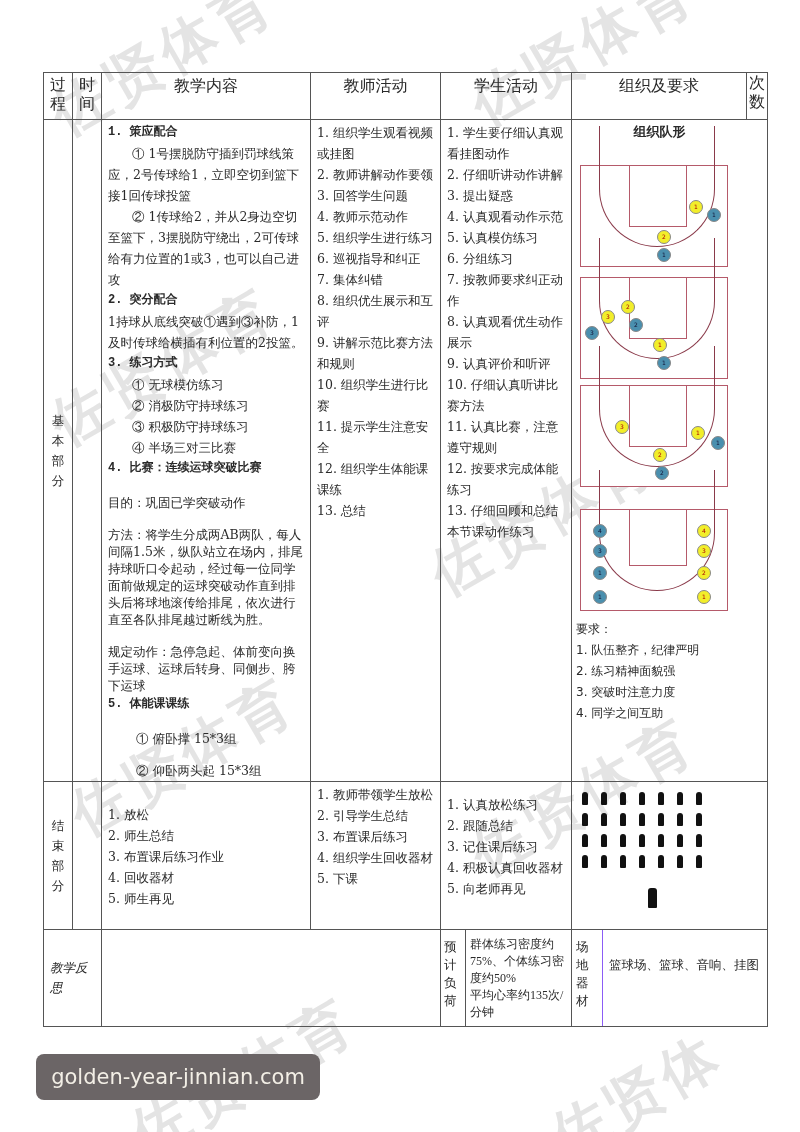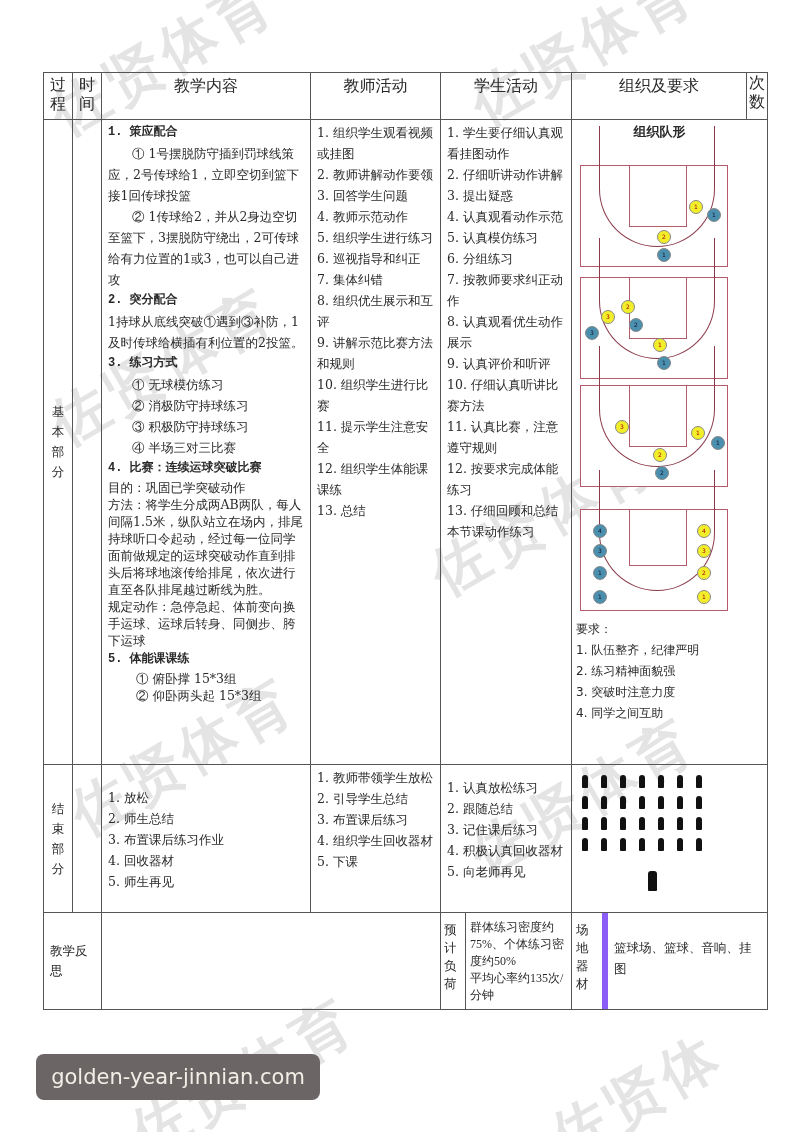--- a/index.html
+++ b/index.html
@@ -8,21 +8,21 @@
   .wm { position:absolute; color:#e4e4e4; font-size:56px; font-weight:bold; transform:rotate(-30deg);
         pointer-events:none; letter-spacing:6px; font-family:"DejaVu Sans",sans-serif; }
   table.plan { position:absolute; left:43px; top:72px; width:724px; border-collapse:collapse;
                table-layout:fixed; font-size:12.5px; line-height:21px; }
   table.plan td { border:1px solid #555; vertical-align:top; padding:2px 4px; }
   .hdr td { height:42px; vertical-align:middle; text-align:center; font-size:16px; }
   .vert { text-align:center; vertical-align:middle !important; line-height:20px; }
   .bold { font-weight:bold; font-family:Liberation Mono, monospace; font-size:12px; }
   .ind { padding-left:24px; }
   .ind2 { padding-left:28px; }
-  .dense { line-height:17px; }
+  .dense { line-height:17px;margin-top:15px; }
   .court { position:relative; width:146px; height:100px; border:1.5px solid #b55a6a; margin:6px 0 0 4px; background:#fff; }
   .court .lane { position:absolute; left:48px; top:-1px; width:56px; height:60px; border:1.5px solid #b55a6a; }
   .court .arc { position:absolute; left:18px; top:-40px; width:114px; height:120px; border:1.5px solid #8a3a4a;
                 border-top:none; border-radius:0 0 60px 60px; }
   .p { position:absolute; width:12px; height:12px; border-radius:50%; font-size:6px; line-height:12px; text-align:center;
        font-family:"DejaVu Sans",sans-serif; border:1px solid #888; }
   .p.y { background:#f2ee2a; color:#a00; }
   .p.b { background:#4a8fae; color:#113; }
   .person { display:inline-block; width:6px; height:13px; background:#111; border-radius:3px 3px 1px 1px; margin:0 13px 0 0; }
   .watermark-badge { position:absolute; left:36px; top:1054px; width:284px; height:46px; background:#6b6566;
@@ -200,34 +200,34 @@
         <div><span class="person"></span><span class="person"></span><span class="person"></span><span class="person"></span><span class="person"></span><span class="person"></span><span class="person"></span></div>
         <div><span class="person"></span><span class="person"></span><span class="person"></span><span class="person"></span><span class="person"></span><span class="person"></span><span class="person"></span></div>
         <div><span class="person"></span><span class="person"></span><span class="person"></span><span class="person"></span><span class="person"></span><span class="person"></span><span class="person"></span></div>
         <div><span class="person"></span><span class="person"></span><span class="person"></span><span class="person"></span><span class="person"></span><span class="person"></span><span class="person"></span></div>
         <div style="padding-left:66px;margin-top:14px;"><span class="person" style="width:9px;height:20px;"></span></div>
       </div>
     </td>
   </tr>
 
   <tr style="height:96px;">
-    <td colspan="2" style="vertical-align:middle;padding:21px 6px;line-height:20px;">教学反思</td>
+    <td colspan="2" style="vertical-align:middle;padding:21px 6px;line-height:20px;font-style:italic;">教学反思</td>
     <td colspan="2"></td>
     <td style="padding:0;">
       <div style="display:flex;height:96px;justify-content:space-between;">
         <div style="width:18px;border-right:1px solid #555;padding:8px 3px;line-height:18px;">预计负荷</div>
         <div style="flex:1;padding:6px 4px;font-size:12px;line-height:17px;font-family:Liberation Serif, serif;">
           <div>群体练习密度约75%、个体练习密度约50%</div>
           <div>平均心率约135次/分钟</div>
         </div>
       </div>
     </td>
     <td colspan="2" style="padding:0;">
       <div style="display:flex;height:96px;">
-        <div style="width:22px;border-right:6px solid #8b5cf6;padding:8px 4px;line-height:18px;">场地器材</div>
+        <div style="width:22px;border-right:1px solid #8b5cf6;padding:8px 4px;line-height:18px;">场地器材</div>
         <div style="flex:1;padding:24px 6px;">篮球场、篮球、音响、挂图</div>
       </div>
     </td>
   </tr>
 </tbody>
   </table>
 
 <div class="watermark-badge">golden-year-jinnian.com</div>
 
 </body></html>

